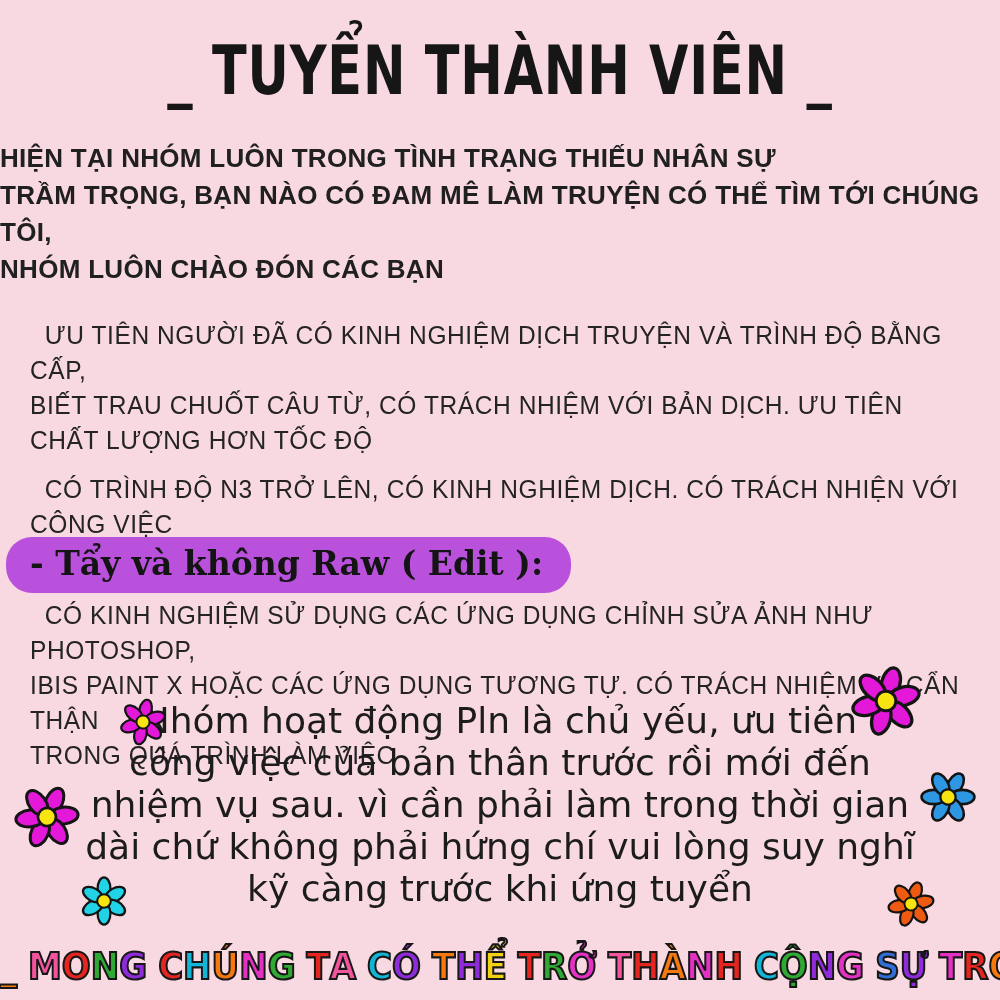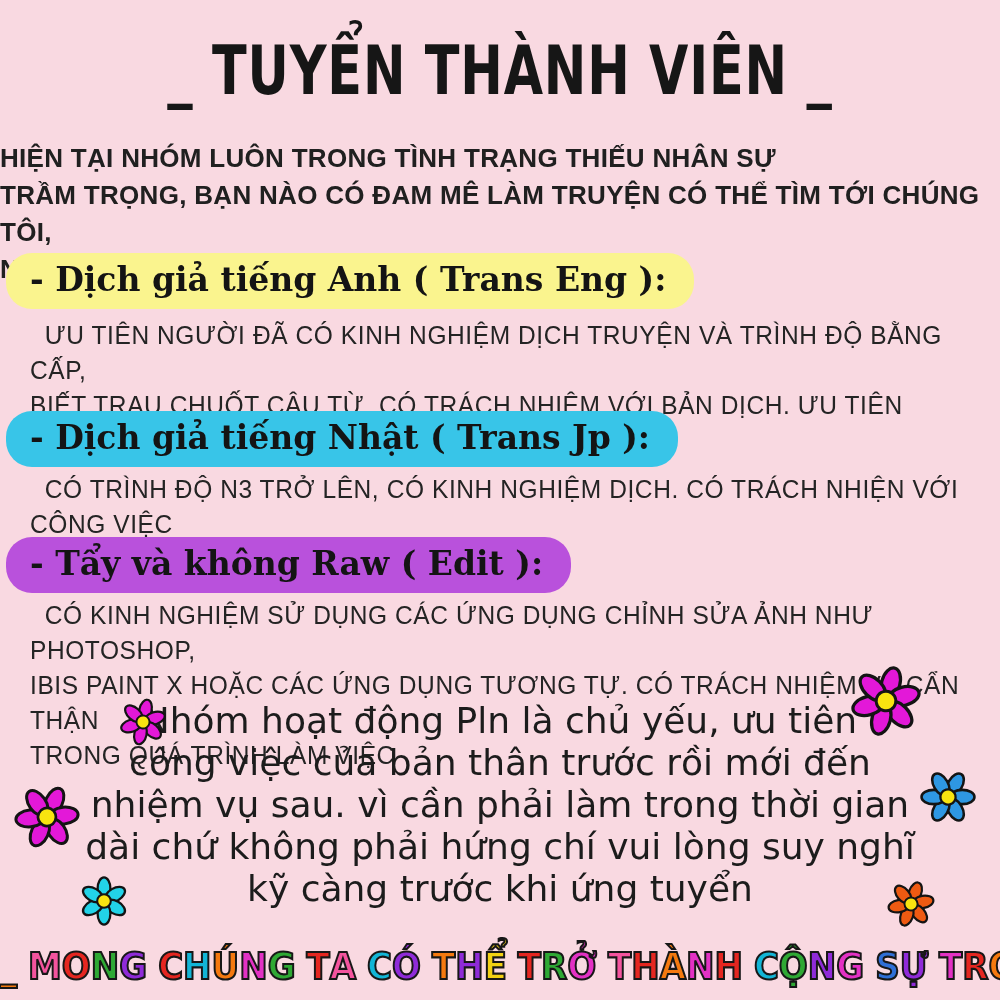--- a/index.html
+++ b/index.html
@@ -81,30 +81,24 @@
 <body>
 
 <div class="poster">
 
   <h1 class="title">_ TUYỂN THÀNH VIÊN _</h1>
 
   <p class="intro">HIỆN TẠI NHÓM LUÔN TRONG TÌNH TRẠNG THIẾU NHÂN SỰ
 TRẦM TRỌNG, BẠN NÀO CÓ ĐAM MÊ LÀM TRUYỆN CÓ THỂ TÌM TỚI CHÚNG TÔI,
 NHÓM LUÔN CHÀO ĐÓN CÁC BẠN</p>
 
-  <div class="pill pill-eng" style="background: rgb(250, 244, 142);">
-    <span>- Dịch giả tiếng Anh ( Trans Eng ):</span>
-  </div>
   <p class="body-text b1">  ƯU TIÊN NGƯỜI ĐÃ CÓ KINH NGHIỆM DỊCH TRUYỆN VÀ TRÌNH ĐỘ BẰNG CẤP,
 BIẾT TRAU CHUỐT CÂU TỪ, CÓ TRÁCH NHIỆM VỚI BẢN DỊCH. ƯU TIÊN
 CHẤT LƯỢNG HƠN TỐC ĐỘ</p>
 
-  <div class="pill pill-jp" style="background: rgb(56, 197, 232);">
-    <span>- Dịch giả tiếng Nhật ( Trans Jp ):</span>
-  </div>
   <p class="body-text b2">  CÓ TRÌNH ĐỘ N3 TRỞ LÊN, CÓ KINH NGHIỆM DỊCH. CÓ TRÁCH NHIỆN VỚI
 CÔNG VIỆC</p>
 
   <div class="pill pill-edit" style="background: rgb(185, 81, 220);">
     <span>- Tẩy và không Raw ( Edit ):</span>
   </div>
   <p class="body-text b3">  CÓ KINH NGHIỆM SỬ DỤNG CÁC ỨNG DỤNG CHỈNH SỬA ẢNH NHƯ PHOTOSHOP,
 IBIS PAINT X HOẶC CÁC ỨNG DỤNG TƯƠNG TỰ. CÓ TRÁCH NHIỆM VÀ CẨN THẬN
 TRONG QUÁ TRÌNH LÀM VIỆC</p>
 

